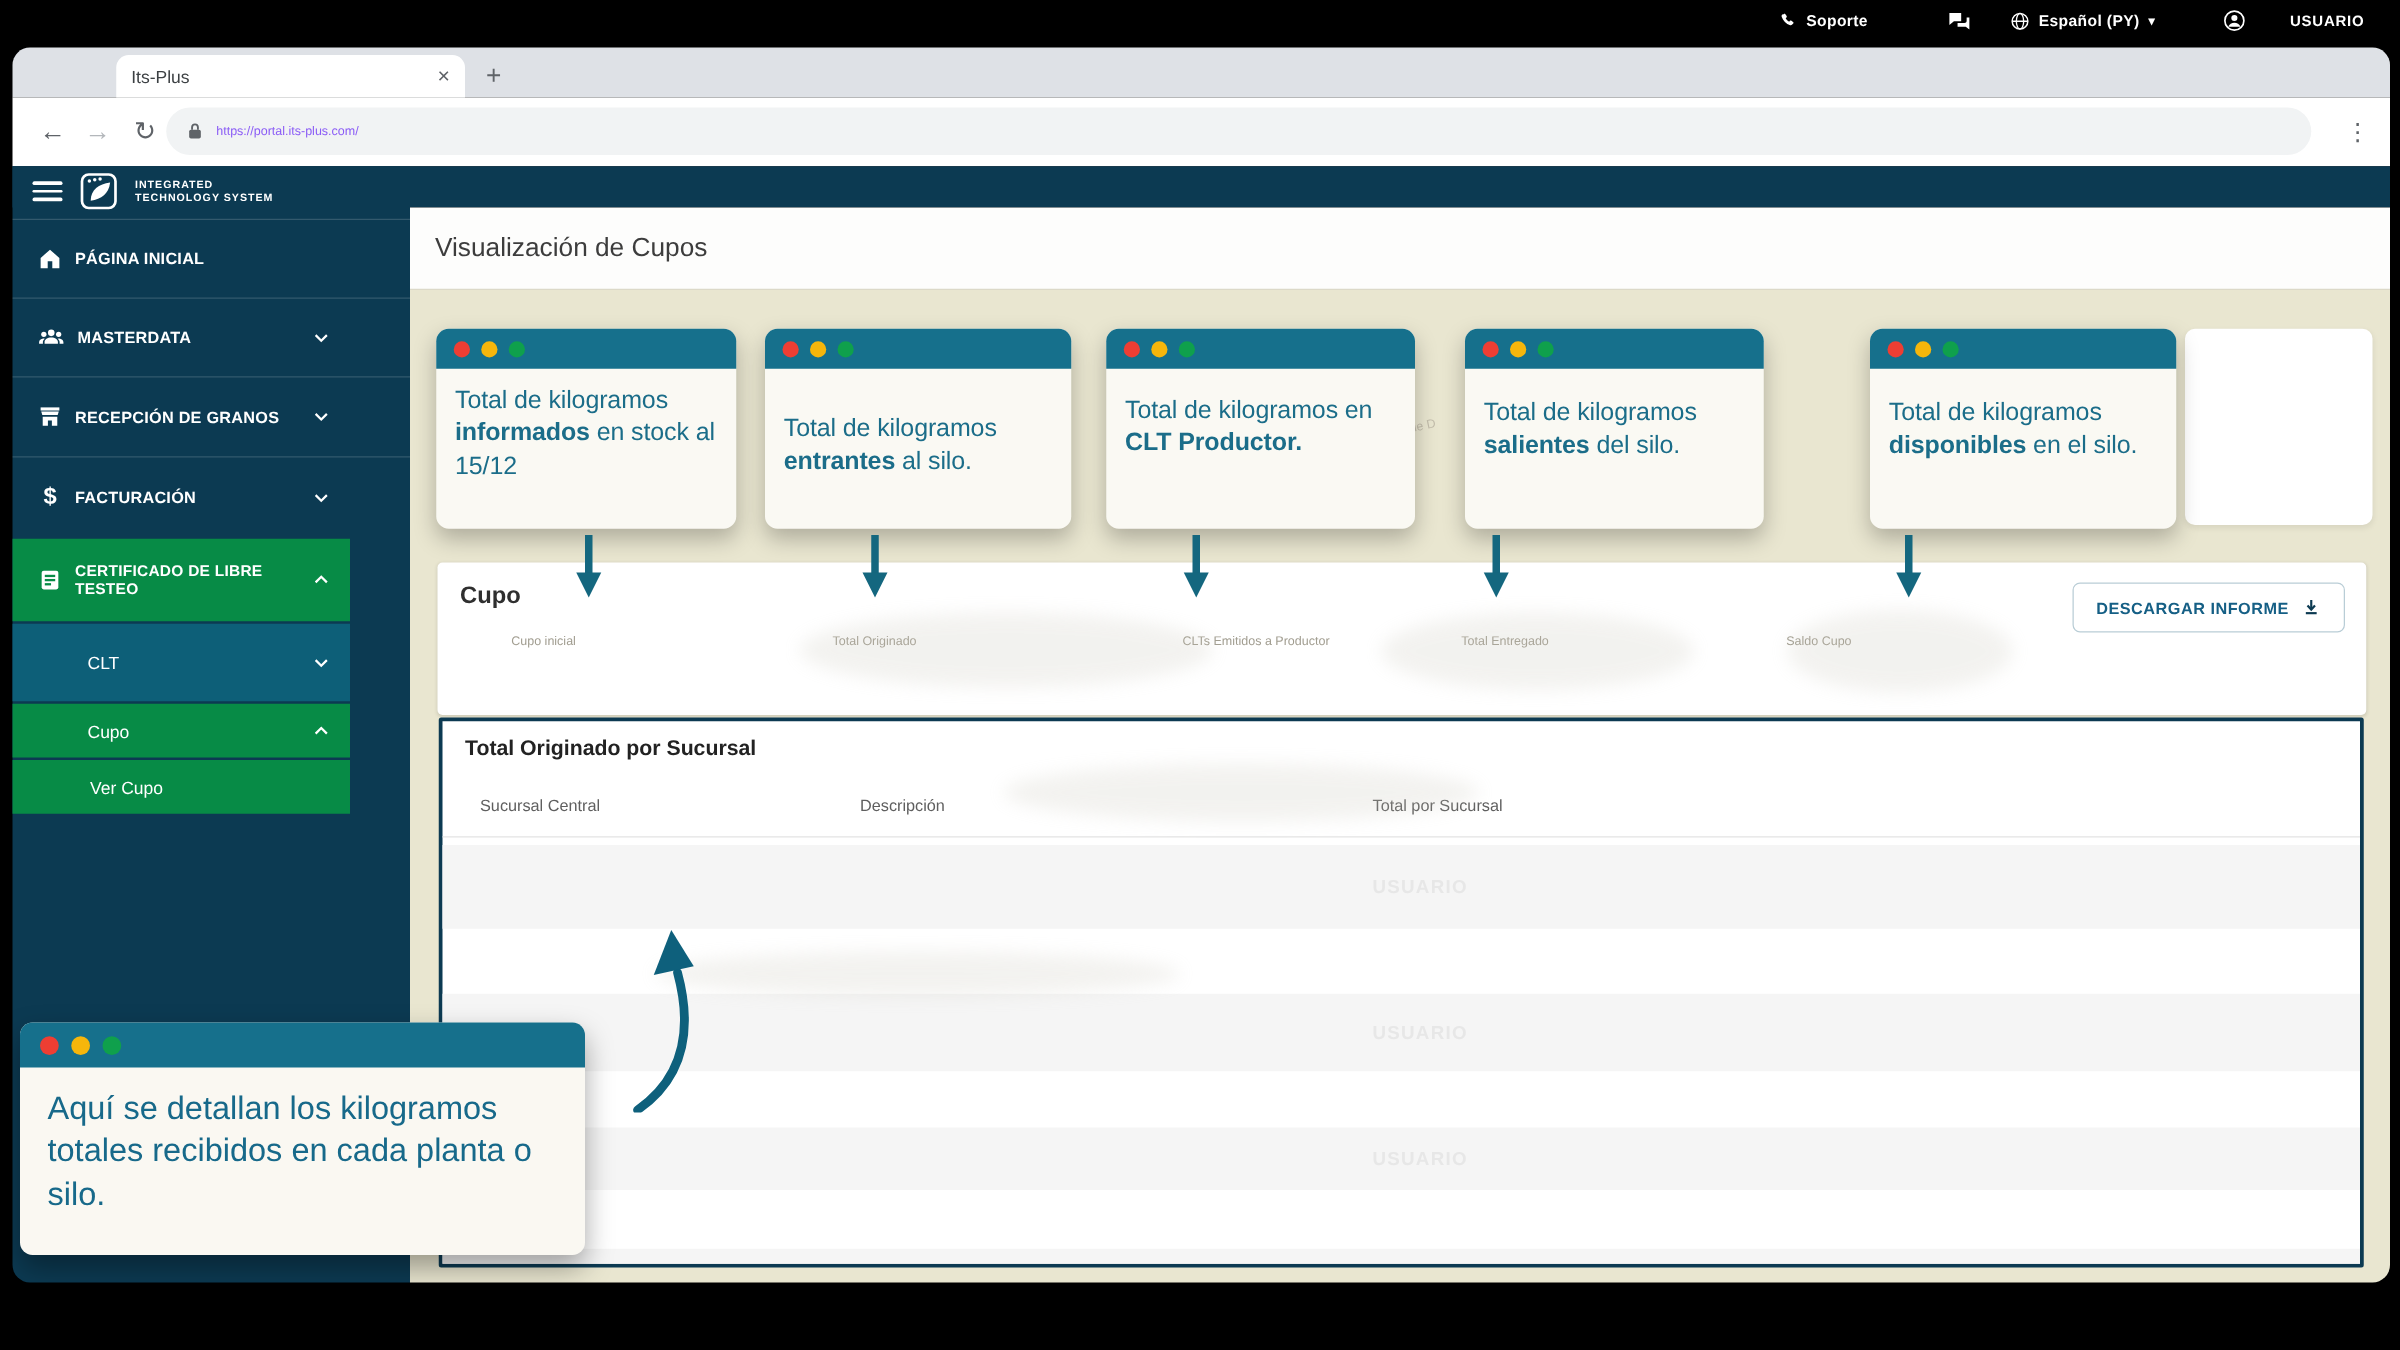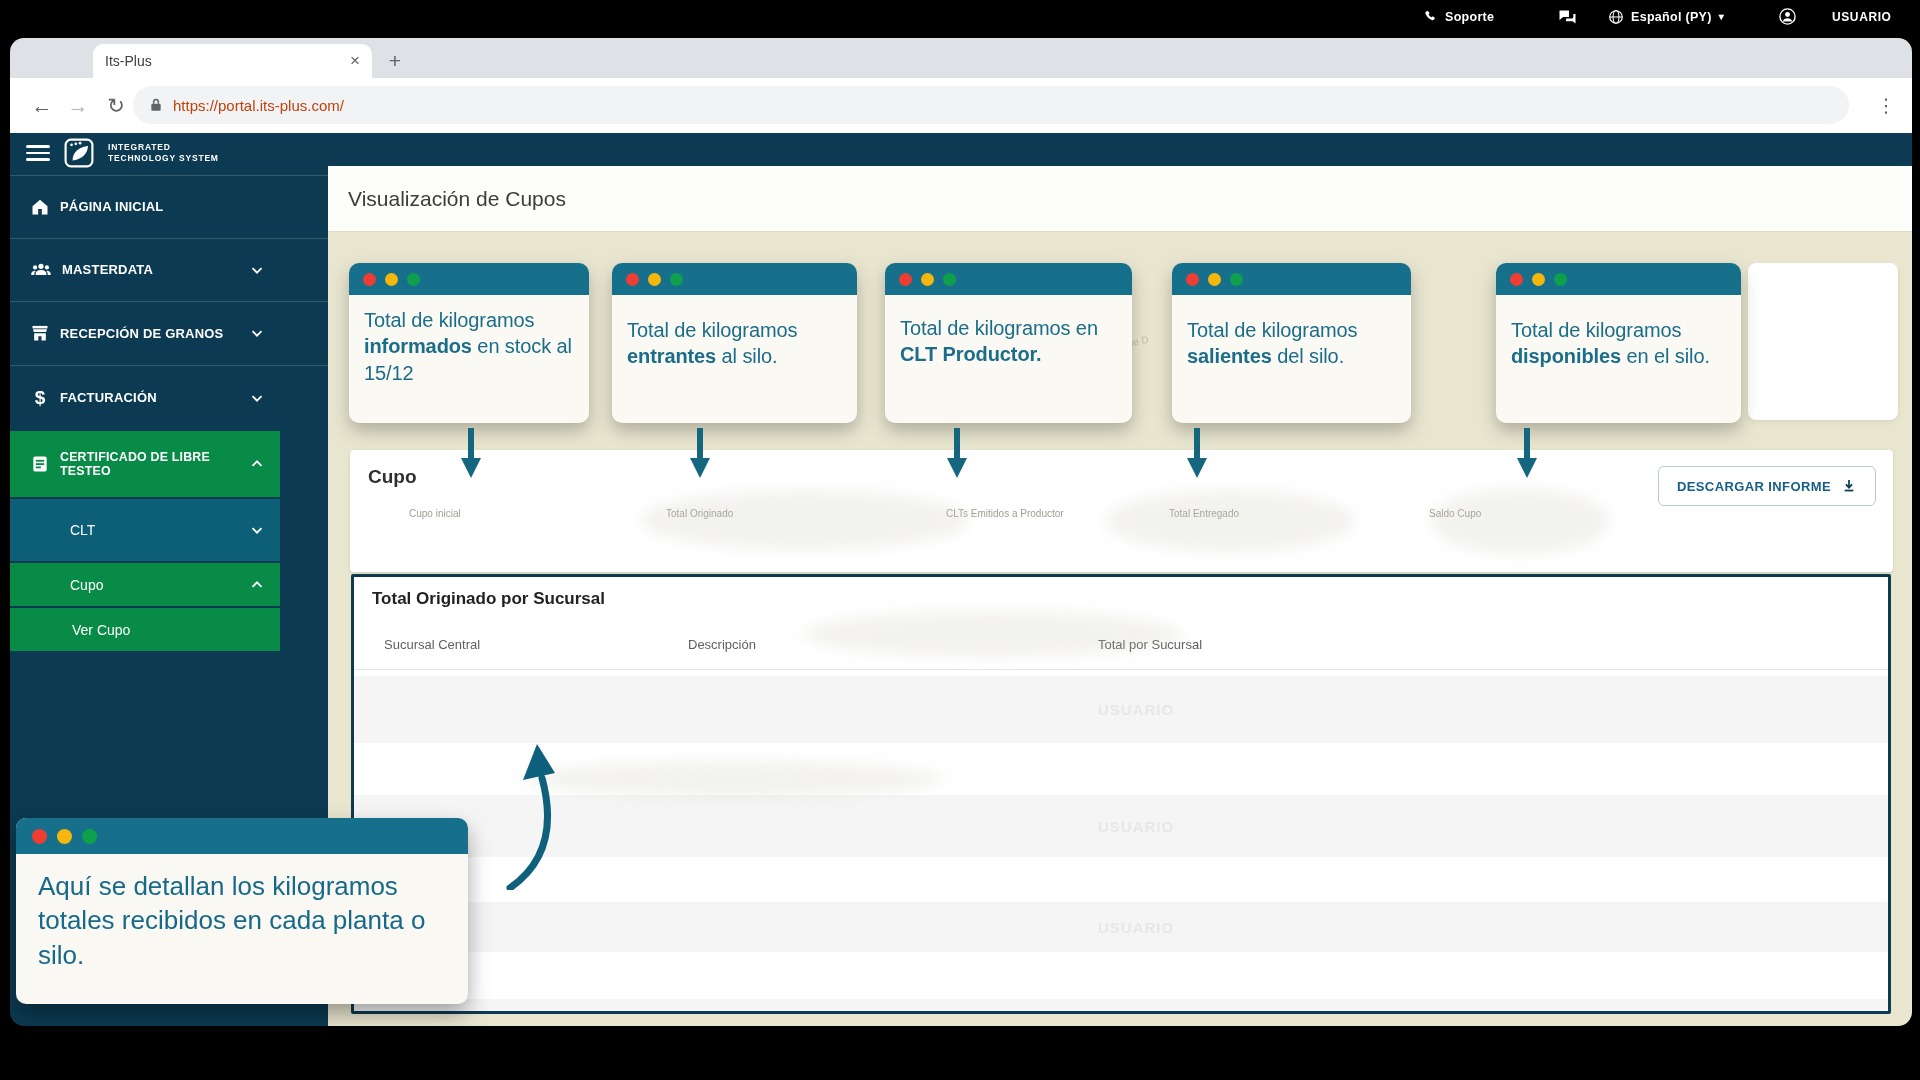--- a/index.html
+++ b/index.html
@@ -14,21 +14,21 @@
        display:flex;align-items:center;padding:0 12px;box-sizing:border-box;}
   .tab-title{font-size:14px;color:#3c4043;flex:1;}
   .tab-close{font-size:17px;color:#5f6368;}
   .newtab{left:380px;top:44px;width:30px;height:34px;display:flex;align-items:center;justify-content:center;
           font-size:21px;color:#5f6368;}
   .urlrow{left:10px;top:78px;width:1902px;height:55px;background:#fff;}
   .navbtn{position:absolute;top:0;height:55px;width:36px;display:flex;align-items:center;justify-content:center;
           font-size:21px;color:#5f6368;}
   .urlpill{left:133px;top:86px;width:1716px;height:38px;background:#f1f3f4;border-radius:19px;
            display:flex;align-items:center;padding:0 16px;box-sizing:border-box;gap:10px;}
-  .urltext{font-size:15px;color:#c2410c;}
+  .urltext{font-size:10px;color:#8b5cf6;}
   .menu3{left:1868px;top:78px;width:36px;height:55px;display:flex;align-items:center;justify-content:center;
          font-size:19px;color:#5f6368;}
 
   
   .topbar{left:10px;top:133px;width:1902px;height:33px;background:#0c3a52;}
   .tb-item{position:absolute;top:0;height:33px;display:flex;align-items:center;gap:7px;color:#fff;
            font-size:12.5px;font-weight:700;letter-spacing:.3px;}
   .sidebar{left:10px;top:133px;width:318px;height:893px;background:#0c3a52;border-radius:0 0 0 14px;}
   .sb-row{position:absolute;left:10px;width:270px;display:flex;align-items:center;box-sizing:border-box;padding:0 14px 0 20px;}
   .sb-label{color:#fff;font-size:13px;font-weight:800;letter-spacing:.2px;margin-left:10px;flex:1;}
@@ -303,21 +303,21 @@
     </div>
     <div class="card-body"><span>Total de kilogramos </span><b>informados</b><span> en stock al 15/12</span></div>
   </div>
 
   <div class="card" style="left:612px;width:245px">
     <div class="card-head">
       <span class="cdot dot-red"></span>
       <span class="cdot dot-yel"></span>
       <span class="cdot dot-grn"></span>
     </div>
-    <div class="card-body" style="padding-top:22px"><span>Total de kilogramos </span><b>entrantes</b><span> al silo.</span></div>
+    <div class="card-body" style="padding-top:35px"><span>Total de kilogramos </span><b>entrantes</b><span> al silo.</span></div>
   </div>
 
   <div class="card" style="left:885px;width:247px">
     <div class="card-head">
       <span class="cdot dot-red"></span>
       <span class="cdot dot-yel"></span>
       <span class="cdot dot-grn"></span>
     </div>
     <div class="card-body" style="padding-top:20px"><span>Total de kilogramos en </span><b>CLT Productor.</b><span></span></div>
   </div>

